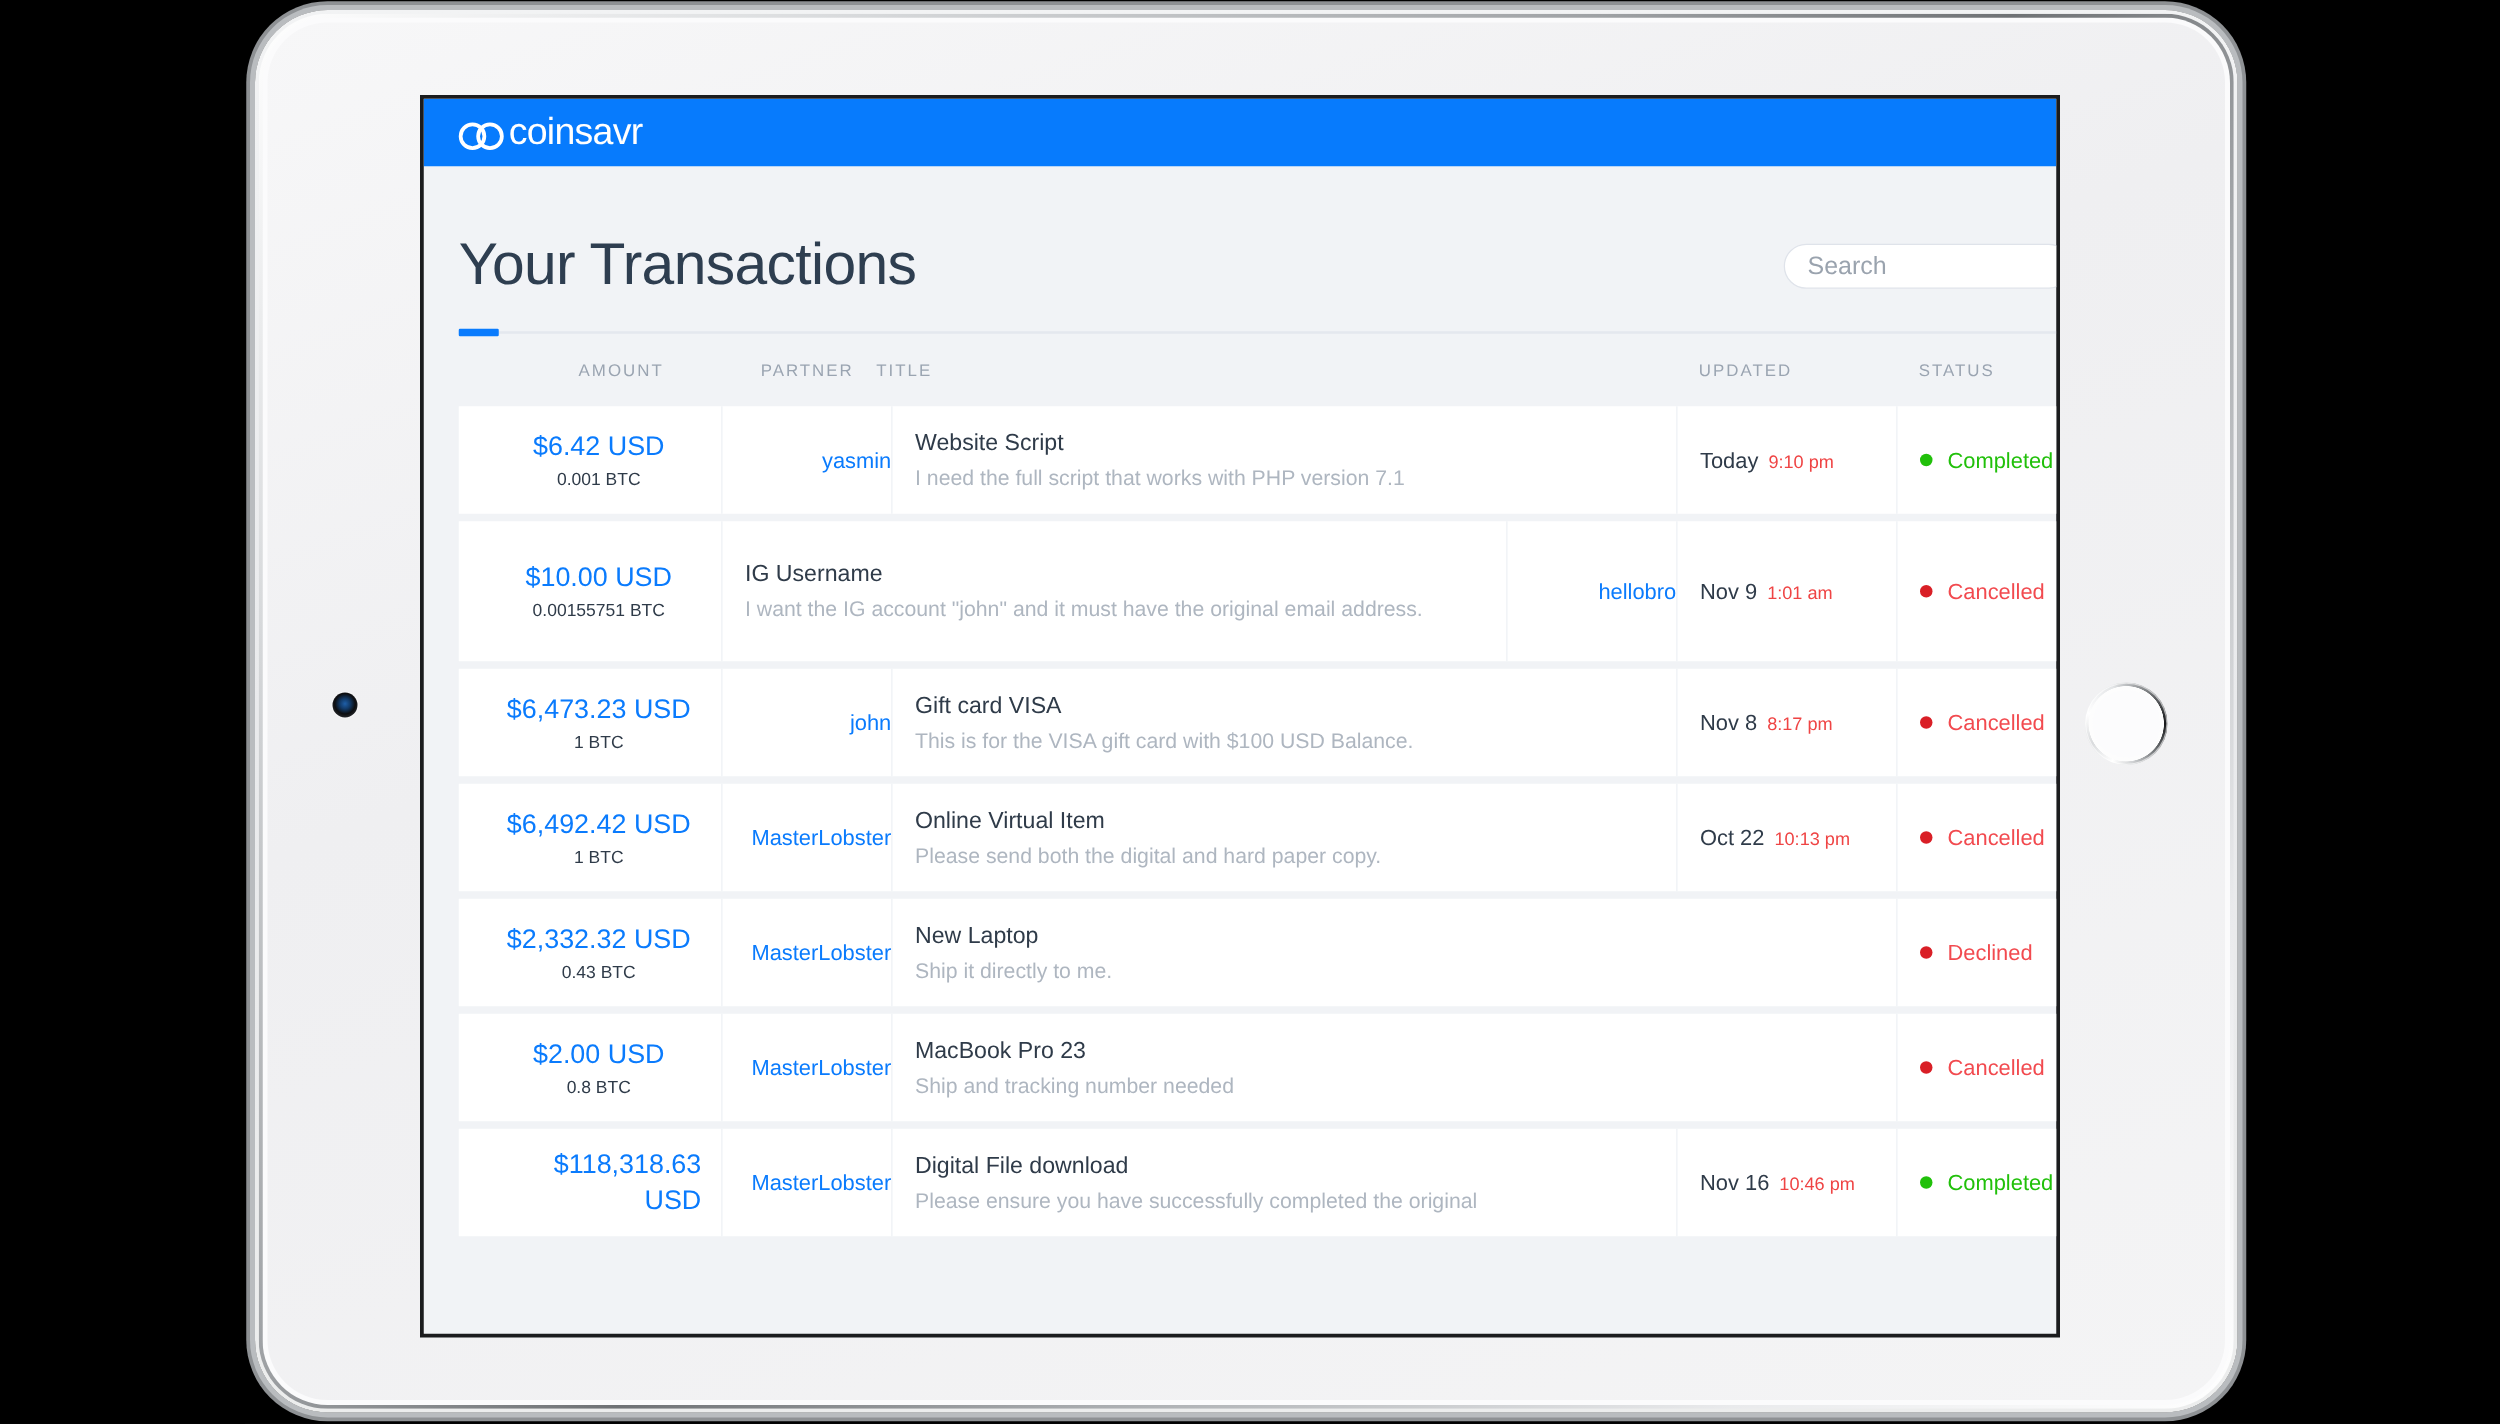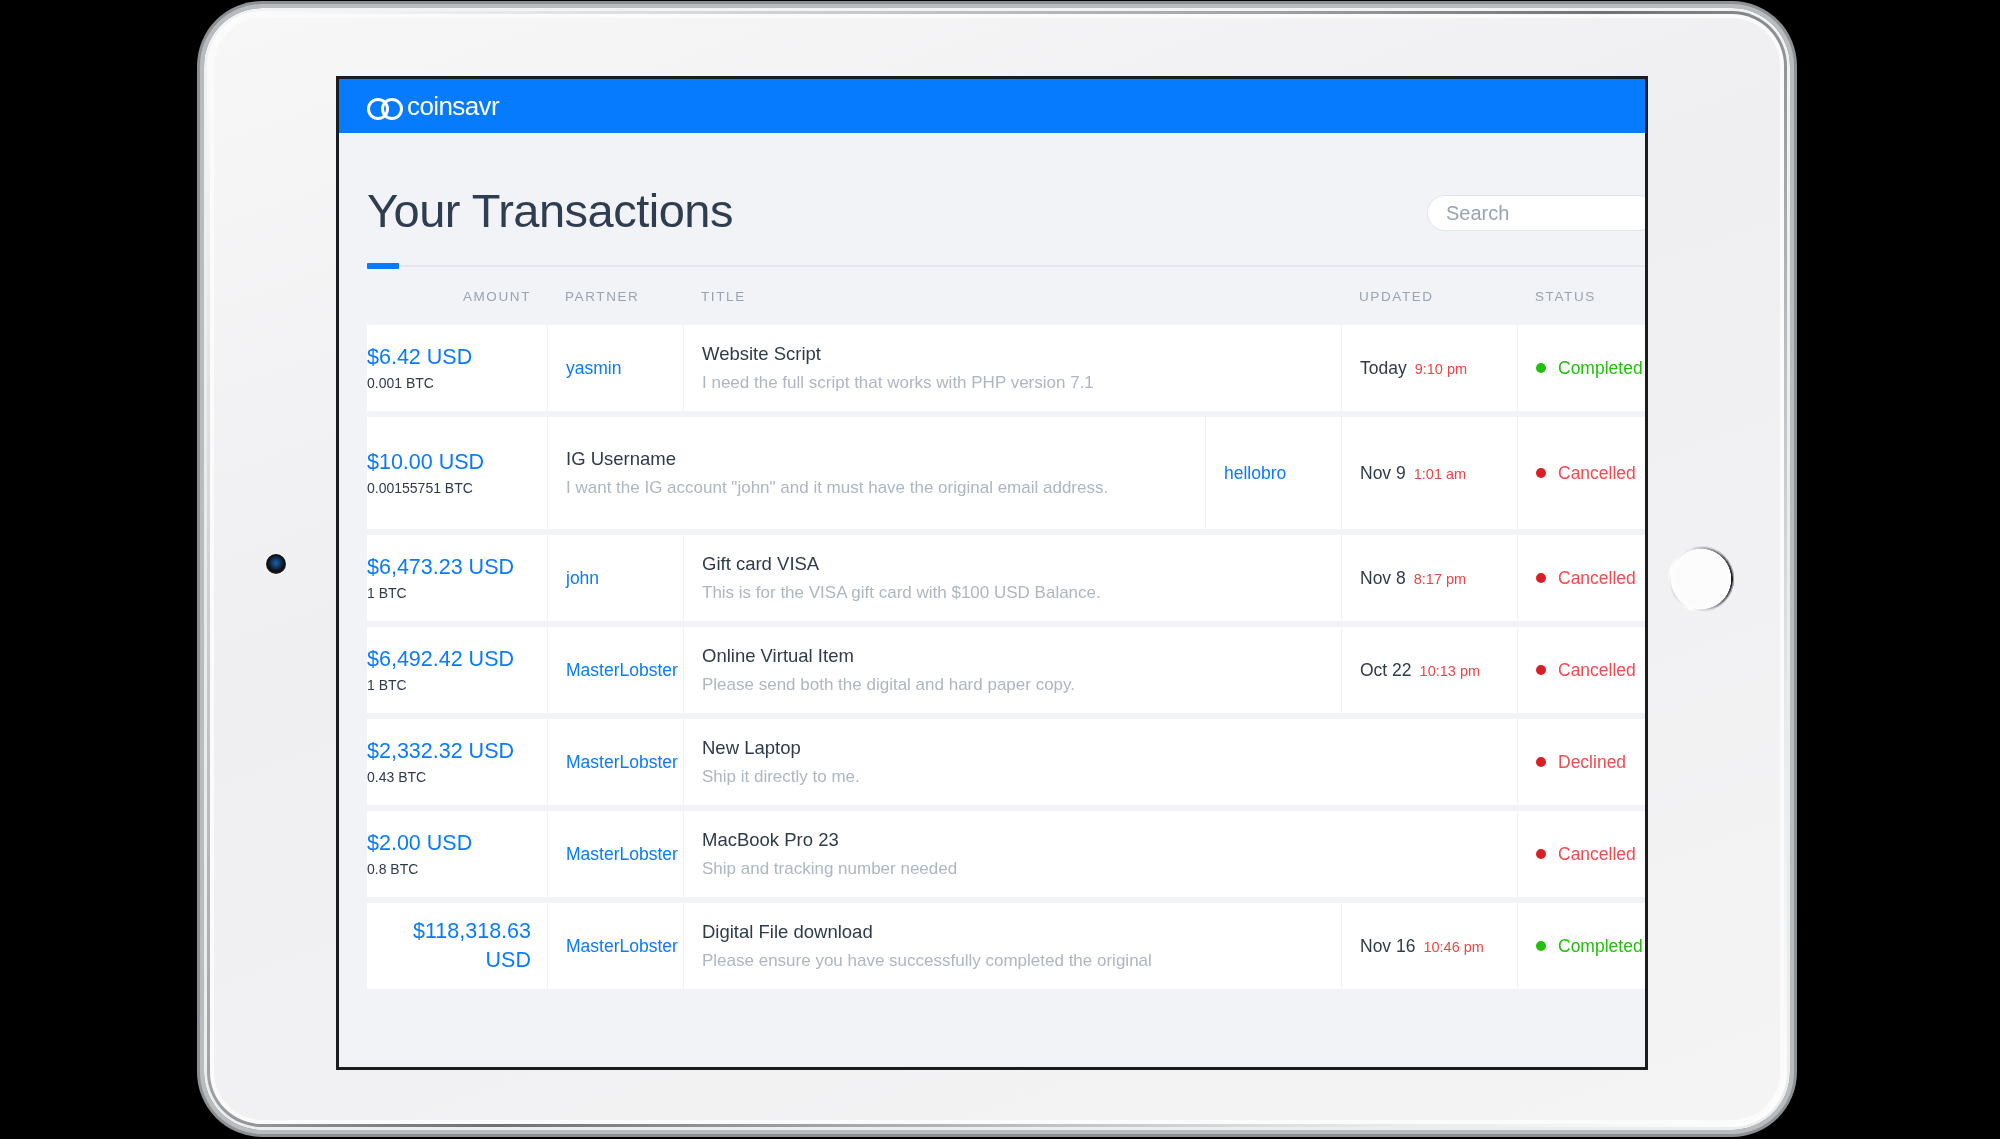--- a/index.html
+++ b/index.html
@@ -77,21 +77,21 @@
   }
   .logo { display: flex; align-items: center; height: 34px; }
   .logo-mark { position: relative; width: 42px; height: 28px; }
   .logo-mark .ring {
     position: absolute; top: 6px; width: 22px; height: 22px; border-radius: 50%;
     border: 3.2px solid #ffffff;
   }
   .logo-mark .ring.r1 { left: 0; }
   .logo-mark .ring.r2 { left: 14px; }
   .logo-word {
-    color: #ffffff; font-size: 26px; letter-spacing: -0.6px;
+    color: #ffffff; font-size: 30px; letter-spacing: -0.6px;
     font-weight: 400; margin-left: -2px; line-height: 1;
   }
 
   
   .page { padding: 0 0 0 0; }
   .page-head { padding: 53px 0 0 28px; position: relative; }
   .page-title {
     font-size: 47px; font-weight: 300; color: #2e3e50;
     letter-spacing: -0.5px; line-height: 1.05;
   }
@@ -112,34 +112,34 @@
     background: #0a7bfd; border-radius: 1px;
   }
 
   
   .table { margin: 0 0 0 28px; width: 1290px; }
   .thead {
     display: flex; align-items: center; height: 58px;
     font-size: 13.5px; letter-spacing: 1.6px; color: #9aa4b1; font-weight: 400;
   }
   .col-amount  { width: 180px; padding-right: 16px; }
-  .col-partner { width: 136px; padding-left: 18px; }
+  .col-partner { width: 136px; padding-left: 18px; text-align: right; }
   .col-title   { flex: 1; padding-left: 18px; }
   .col-updated { width: 176px; padding-left: 18px; }
   .col-status  { width: 140px; padding-left: 18px; }
 
   .rows { display: block; }
   .row {
     display: flex; align-items: stretch; background: #ffffff;
     margin-bottom: 6px; min-height: 86px;
   }
   .cell { display: flex; flex-direction: column; justify-content: center; }
   .cell.divider { border-left: 1px solid #eef1f5; }
 
-  .amount-cell { align-items: flex-start; text-align: right; }
+  .amount-cell { align-items: center; text-align: right; margin-left: 30px; }
   .amount-usd { color: #0a7bfd; font-size: 21.5px; font-weight: 400; line-height: 1.35; }
   .amount-btc { color: #2f3b49; font-size: 14px; line-height: 1.6; }
 
   .partner-link { color: #0a7bfd; font-size: 17.5px; }
 
   .title-main { color: #2f3b49; font-size: 18.5px; line-height: 1.45; }
   .title-desc { color: #aeb6c0; font-size: 17px; line-height: 1.45; margin-top: 4px; }
 
   .updated-line { display: flex; align-items: baseline; gap: 8px; }
   .updated-day { color: #2f3b49; font-size: 17.5px; }

